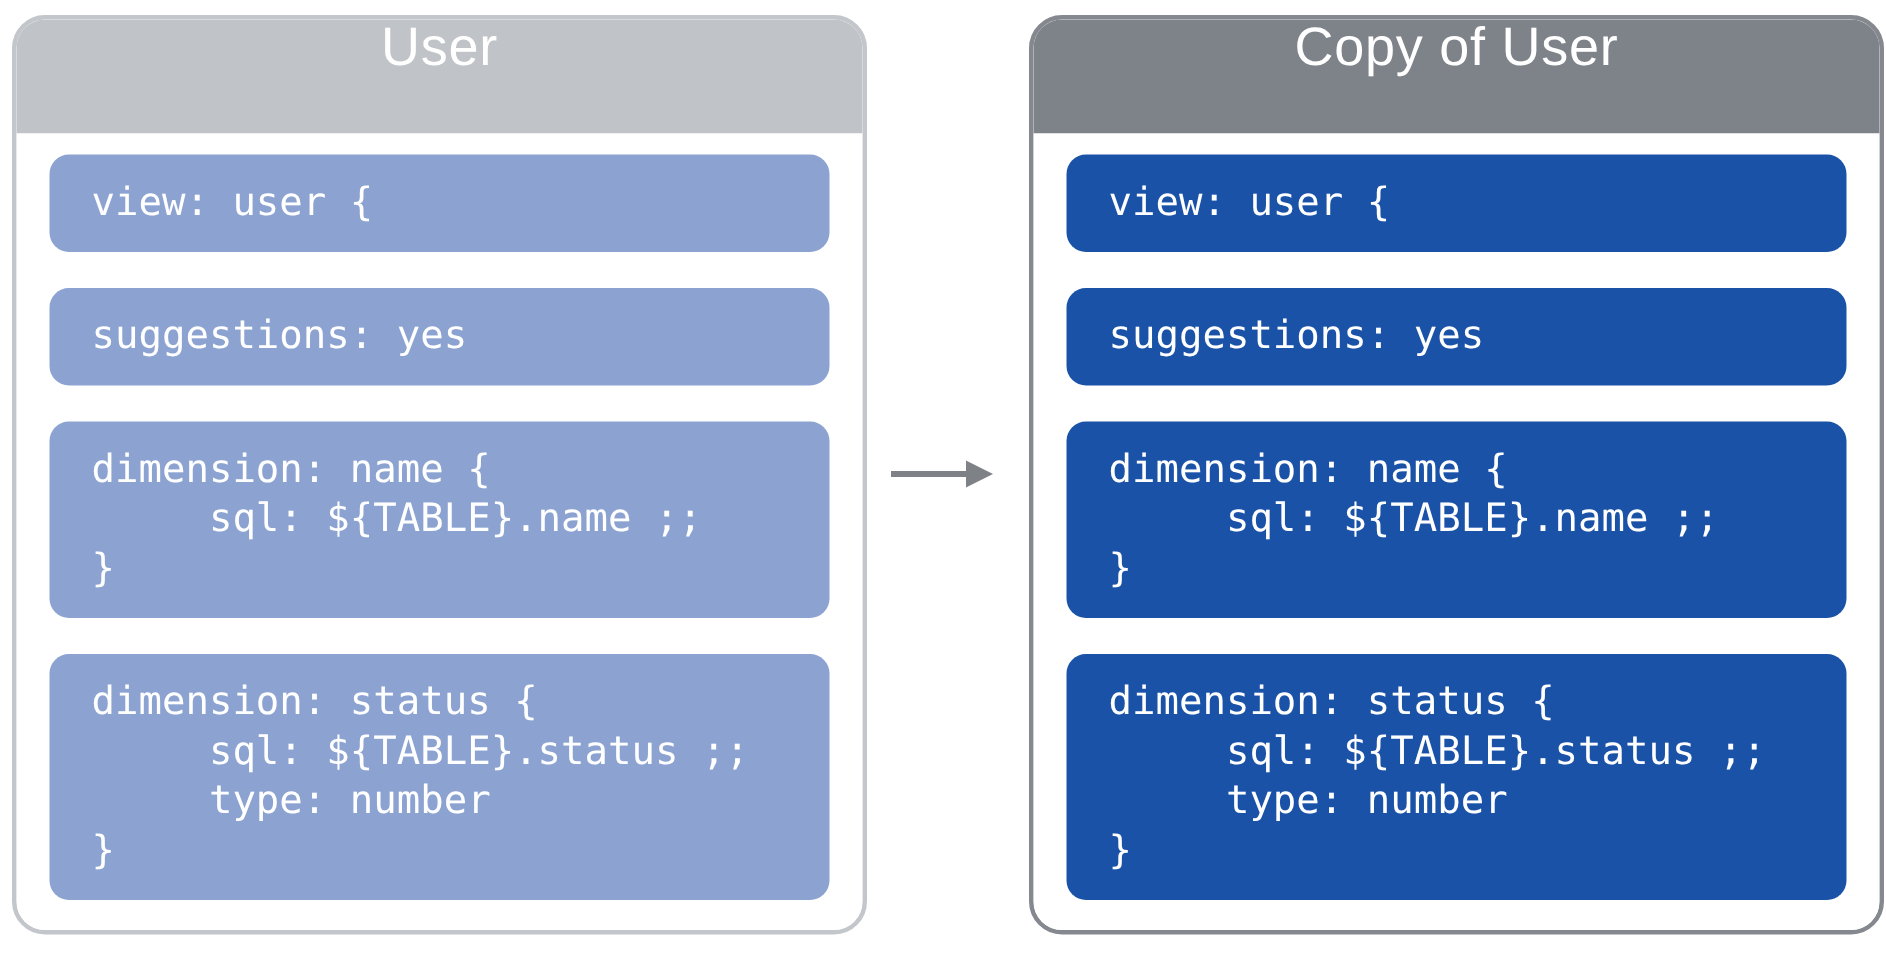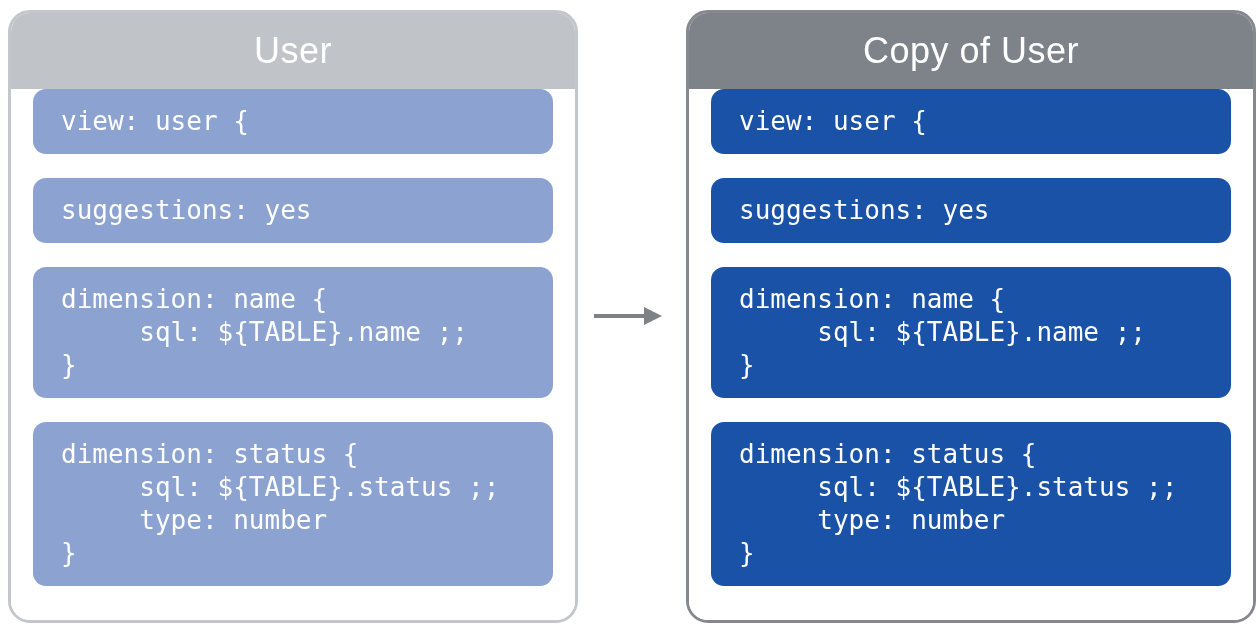--- a/index.html
+++ b/index.html
@@ -22,34 +22,34 @@
     border-radius: 22px;
     overflow: hidden;
     display: flex;
     flex-direction: column;
   }
   .panel-left  { left: 8px;  }
   .panel-right { left: 686px; }
   .panel-header {
     flex: 0 0 76px;
     display: flex;
-    align-items: center;
+    align-items: flex-start;
     justify-content: center;
   }
   .panel-title {
     color: #ffffff;
     font-size: 36px;
     font-weight: 500;
     letter-spacing: 0.5px;
     line-height: 1;
   }
   .panel-body {
     flex: 1 1 auto;
     background: #ffffff;
-    padding: 0 22px 20px 22px;
+    padding: 14px 22px 20px 22px;
     display: flex;
     flex-direction: column;
     gap: 24px;
   }
   .code-block {
     border-radius: 13px;
     padding: 16px 28px;
     color: #ffffff;
   }
   .code-line {

